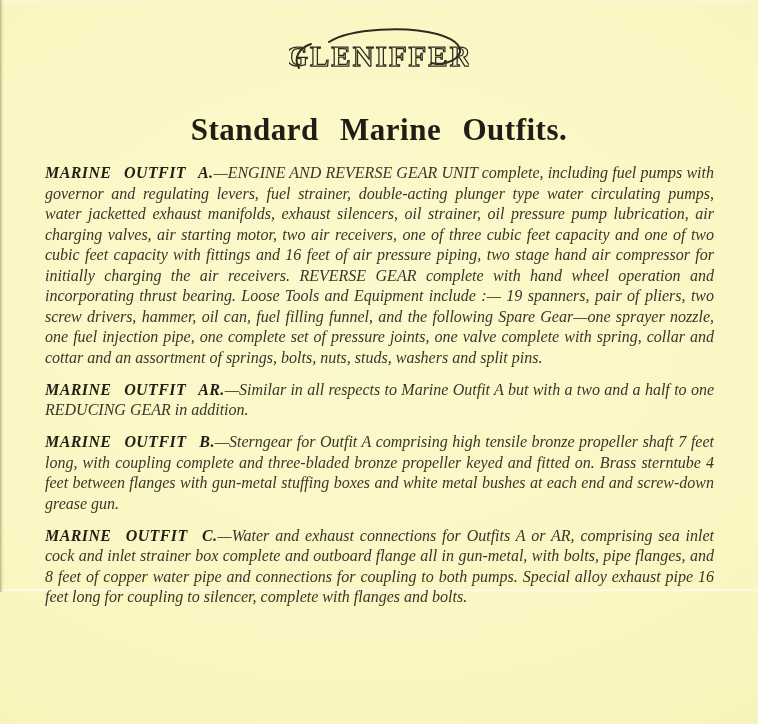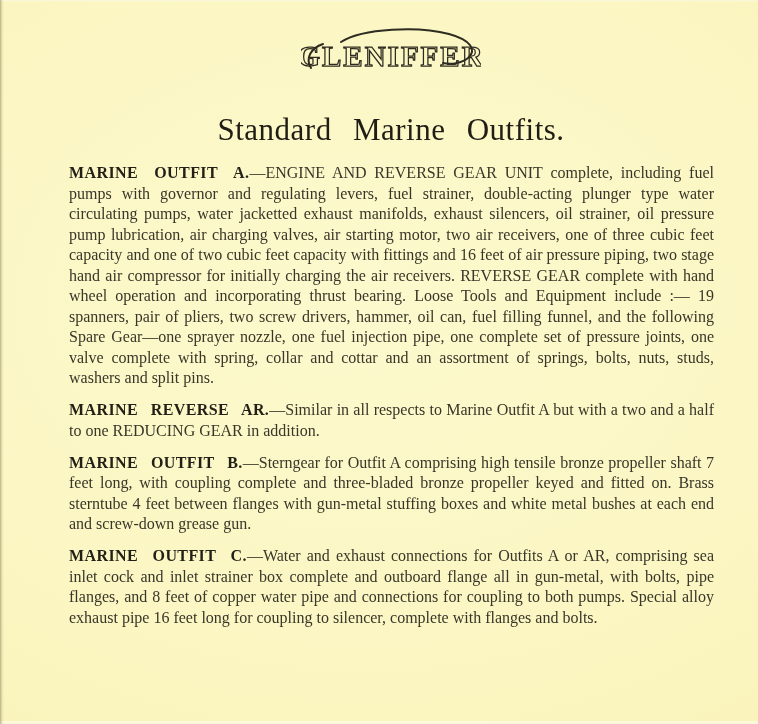--- a/index.html
+++ b/index.html
@@ -11,27 +11,26 @@
   }
   body {
     background:
       radial-gradient(ellipse 120% 90% at 48% 42%, #fcf9cd 0%, #fbf6c2 55%, #f7f1b4 100%);
     font-family: "Liberation Serif", "DejaVu Serif", serif;
     color: #34322a;
     position: relative;
   }
   .page {
     width: 758px;
-    height: 724px;
+    height: 592px;
     box-sizing: border-box;
     box-shadow:
       inset 3px 0 3px -2px rgba(70, 60, 25, 0.45),
       inset 0 2px 2px -1px rgba(255, 255, 255, 0.55),
       inset 0 -3px 0 rgba(255, 255, 255, 0.45);
-    padding-left: 24px;
   }
   .logo-wrap {
     padding-top: 24px;
     text-align: center;
   }
   .logo-wrap svg {
     display: inline-block;
   }
   .logo-text {
     font-family: "Liberation Serif", "DejaVu Serif", serif;
@@ -45,30 +44,31 @@
   .logo-swash {
     fill: none;
     stroke: #2e2b20;
     stroke-width: 2;
     stroke-linecap: round;
   }
   .title {
     margin: 26px 0 0 0;
     text-align: center;
     font-size: 31px;
-    font-weight: normal;
+    font-weight: bold;
     word-spacing: 0.42em;
     letter-spacing: 0.5px;
     color: #1f1d15;
   }
   .content {
     margin: 15px 44px 0 45px;
     font-size: 16px;
     line-height: 20.5px;
     text-align: justify;
+    font-style: italic;
   }
   .content p {
     margin: 0 0 11.5px 0;
   }
   .outfit-heading {
     font-weight: bold;
     color: #221f16;
     word-spacing: 0.5em;
     letter-spacing: 0.4px;
   }
@@ -89,21 +89,21 @@
       <text class="logo-text" x="90" y="42" text-anchor="middle">GLENIFFER</text>
     </svg>
   </div>
 
   <h1 class="title">Standard Marine Outfits.</h1>
 
   <div class="content">
 
     <p><span class="outfit-heading">MARINE OUTFIT A.</span><span class="outfit-body">—ENGINE AND REVERSE GEAR UNIT complete, including fuel pumps with governor and regulating levers, fuel strainer, double-acting plunger type water circulating pumps, water jacketted exhaust manifolds, exhaust silencers, oil strainer, oil pressure pump lubrication, air charging valves, air starting motor, two air receivers, one of three cubic feet capacity and one of two cubic feet capacity with fittings and 16 feet of air pressure piping, two stage hand air compressor for initially charging the air receivers.  REVERSE GEAR complete with hand wheel operation and incorporating thrust bearing.  Loose Tools and Equipment include :— 19 spanners, pair of pliers, two screw drivers, hammer, oil can, fuel filling funnel, and the following Spare Gear—one sprayer nozzle, one fuel injection pipe, one complete set of pressure joints, one valve complete with spring, collar and cottar and an assortment of springs, bolts, nuts, studs, washers and split pins.</span></p>
 
-    <p><span class="outfit-heading">MARINE REVERSE AR.</span><span class="outfit-body">—Similar in all respects to Marine Outfit A but with a two and a half to one REDUCING GEAR in addition.</span></p>
+    <p><span class="outfit-heading">MARINE OUTFIT AR.</span><span class="outfit-body">—Similar in all respects to Marine Outfit A but with a two and a half to one REDUCING GEAR in addition.</span></p>
 
     <p><span class="outfit-heading">MARINE OUTFIT B.</span><span class="outfit-body">—Sterngear for Outfit A comprising high tensile bronze propeller shaft 7 feet long, with coupling complete and three-bladed bronze propeller keyed and fitted on.  Brass sterntube 4 feet between flanges with gun-metal stuffing boxes and white metal bushes at each end and screw-down grease gun.</span></p>
 
 
     <p><span class="outfit-heading">MARINE OUTFIT C.</span><span class="outfit-body">—Water and exhaust connections for Outfits A or AR, comprising sea inlet cock and inlet strainer box complete and outboard flange all in gun-metal, with bolts, pipe flanges, and 8 feet of copper water pipe and connections for coupling to both pumps.  Special alloy exhaust pipe 16 feet long for coupling to silencer, complete with flanges and bolts.</span></p>
 
   </div>
 </div>
 
 </body></html>

